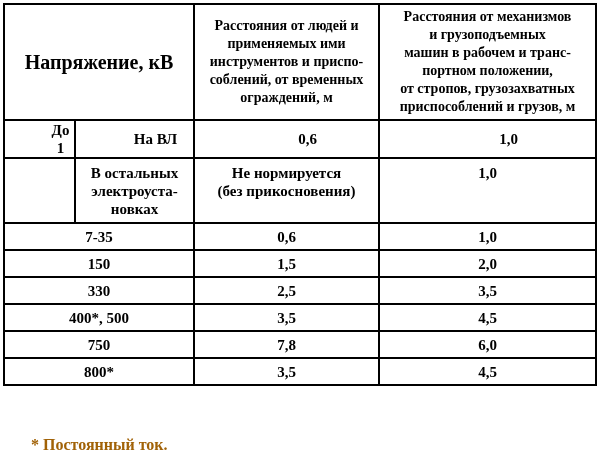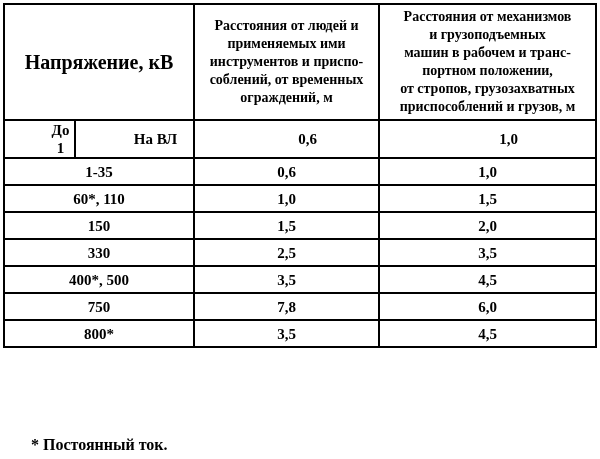--- a/index.html
+++ b/index.html
@@ -63,21 +63,21 @@
   }
   .pre {
     white-space: pre-line;
   }
   .footnote {
     position: absolute;
     left: 31px;
     top: 436px;
     font-size: 16px;
     font-weight: bold;
-    color: #000000;
+    color: #a16207;
   }
 </style>
 </head>
 <body>
 
 <div class="page">
 
   <table class="clearance">
     <colgroup>
       <col style="width:71px">
@@ -102,32 +102,36 @@
 приспособлений и грузов, м</th>
     </tr>
 
     <tr class="row-first">
       <td class="body-cell">До 1</td>
       <td class="body-cell">На ВЛ</td>
       <td class="body-cell">0,6</td>
       <td class="body-cell">1,0</td>
     </tr>
 
+    <tr class="row-other">
+      <td class="body-cell"></td>
+      <td class="body-cell pre">В остальных
+электроуста-
+новках</td>
+      <td class="body-cell pre">Не нормируется
+(без прикосновения)</td>
+      <td class="body-cell">1,0</td>
+    </tr>
 
     <tr>
-      <td class="body-cell" colspan="2">1-35</td>
+      <td class="body-cell" colspan="2">7-35</td>
       <td class="body-cell">0,6</td>
       <td class="body-cell">1,0</td>
     </tr>
 
-    <tr>
-      <td class="body-cell" colspan="2">60*, 110</td>
-      <td class="body-cell">1,0</td>
-      <td class="body-cell">1,5</td>
-    </tr>
 
     <tr>
       <td class="body-cell" colspan="2">150</td>
       <td class="body-cell">1,5</td>
       <td class="body-cell">2,0</td>
     </tr>
 
 
     <tr>
       <td class="body-cell" colspan="2">330</td>

